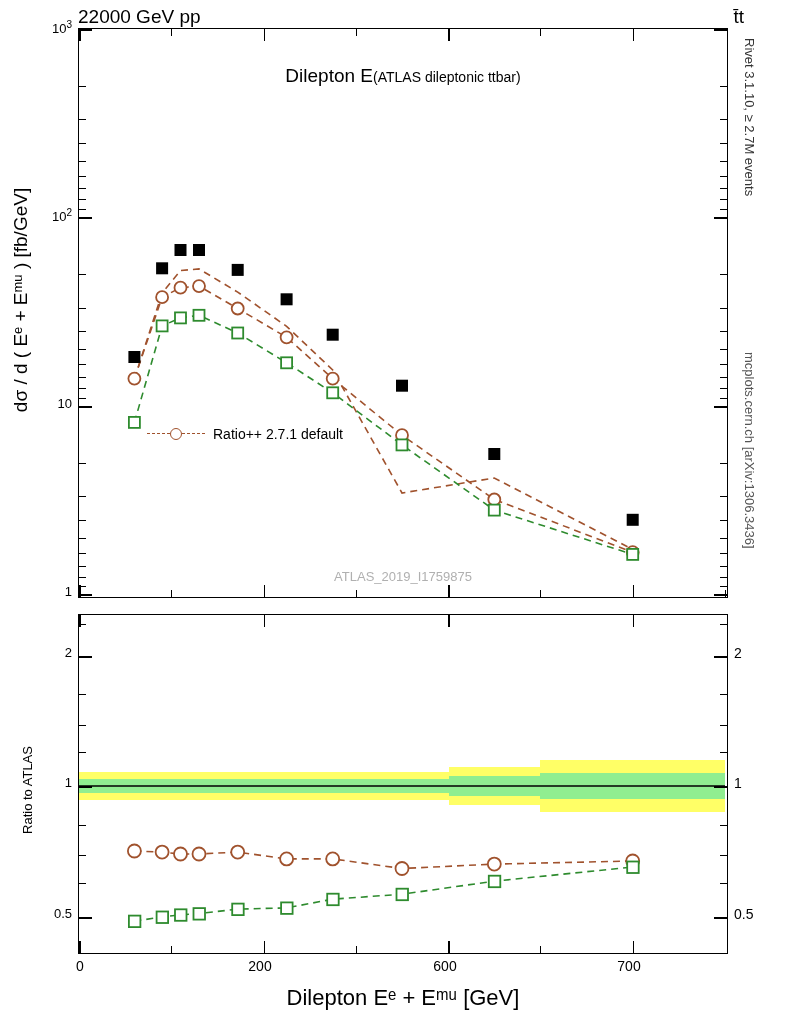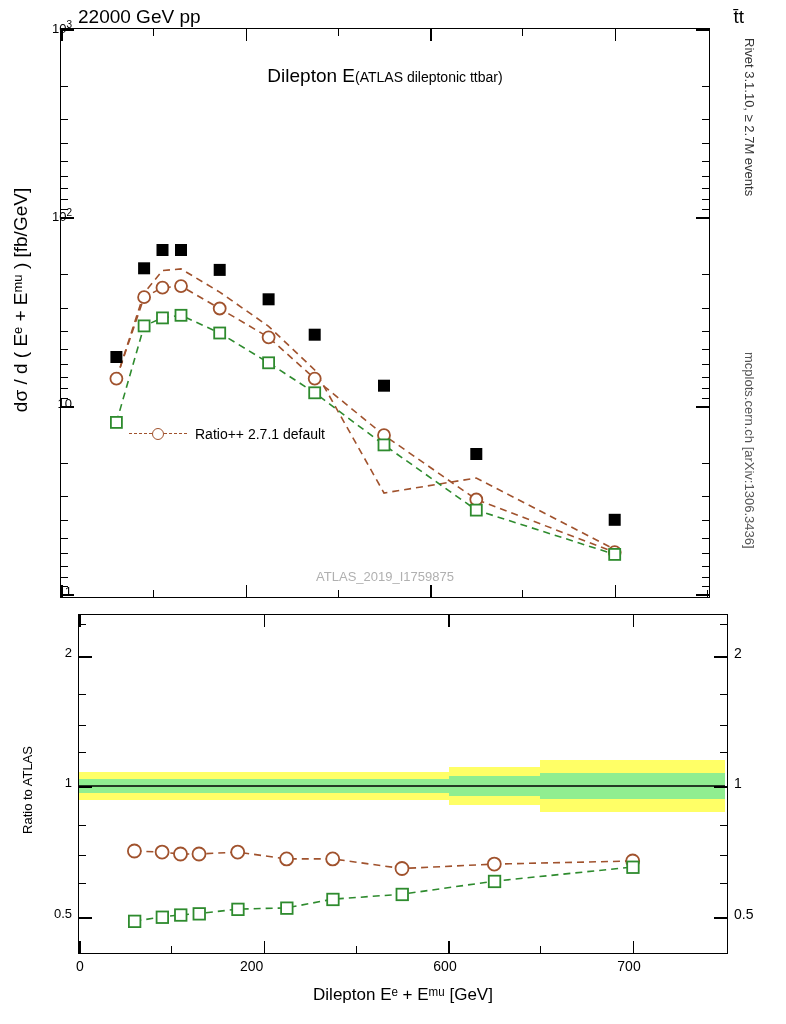--- a/index.html
+++ b/index.html
@@ -36,21 +36,21 @@
     transform-origin: 0 0;
     transform: rotate(90deg);
     white-space: nowrap;
     color: #555555;
     font-size: 13px;
   }
   .rot-dark { color: #333333; }
 
   
   #mainframe {
-    left: 60px; top: 28px;
+    left: 78px; top: 28px;
     width: 650px; height: 570px;
     border: 1.6px solid #000000;
     box-sizing: border-box;
     background: #ffffff;
   }
   #ratioframe {
     left: 78px; top: 614px;
     width: 650px; height: 340px;
     border: 1.6px solid #000000;
     box-sizing: border-box;
@@ -89,21 +89,21 @@
     transform-origin: 0 0;
     transform: rotate(-90deg) translate(-50%, 0);
     font-size: 13px;
     white-space: nowrap;
   }
   #xtitle {
     position: absolute;
     left: 78px; top: 985px;
     width: 650px;
     text-align: center;
-    font-size: 17px;
+    font-size: 22px;
   }
 
   
   #plottitle {
     position: absolute;
     left: 0; top: 36px;
     width: 100%;
     text-align: center;
     font-size: 19px;
   }
@@ -415,17 +415,17 @@
 
   <div class="ylab abs" style="left:28px; top:645px; width:44px;">2</div>
   <div class="ylab abs" style="left:28px; top:775px; width:44px;">1</div>
   <div class="ylab abs" style="left:16px; top:906px; width:56px;">0.5</div>
 
   <div class="xlab abs" style="left:734px; top:645px;">2</div>
   <div class="xlab abs" style="left:734px; top:775px;">1</div>
   <div class="xlab abs" style="left:734px; top:906px;">0.5</div>
 
   <div class="xlab abs" style="left:70px; top:958px; width:20px; text-align:center;">0</div>
-  <div class="xlab abs" style="left:240px; top:958px; width:40px; ">200</div>
+  <div class="xlab abs" style="left:240px; top:958px; width:40px; text-align:center;">200</div>
   <div class="xlab abs" style="left:425px; top:958px; width:40px; text-align:center;">600</div>
   <div class="xlab abs" style="left:609px; top:958px; width:40px; text-align:center;">700</div>
 
 </div>
 
 </body></html>

